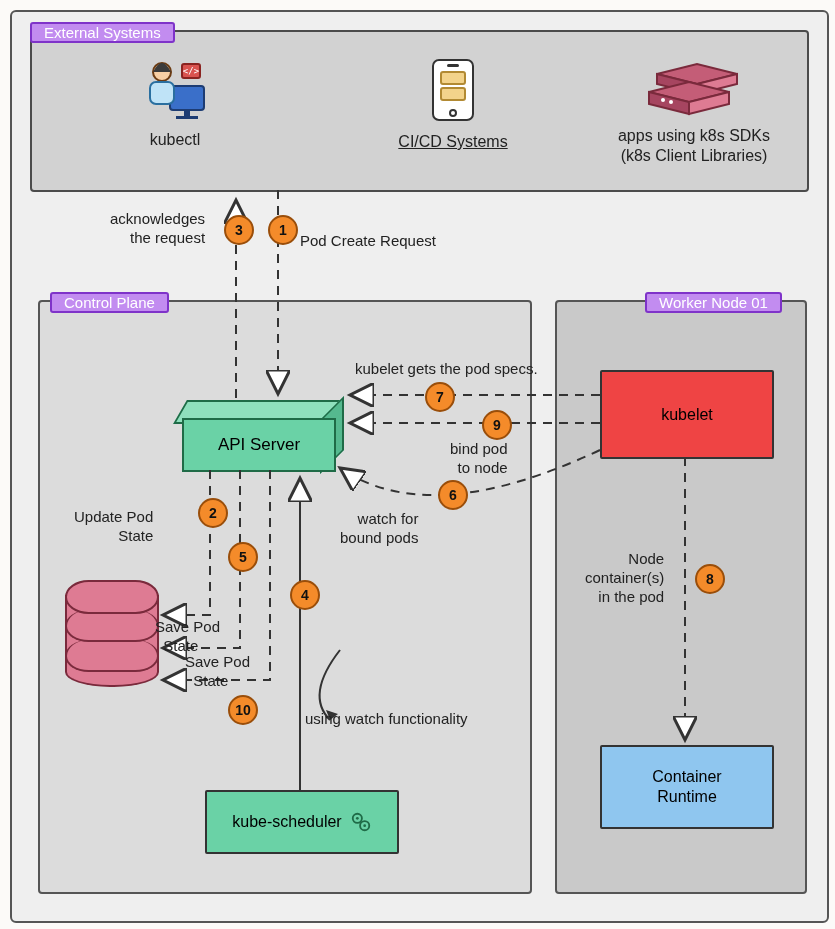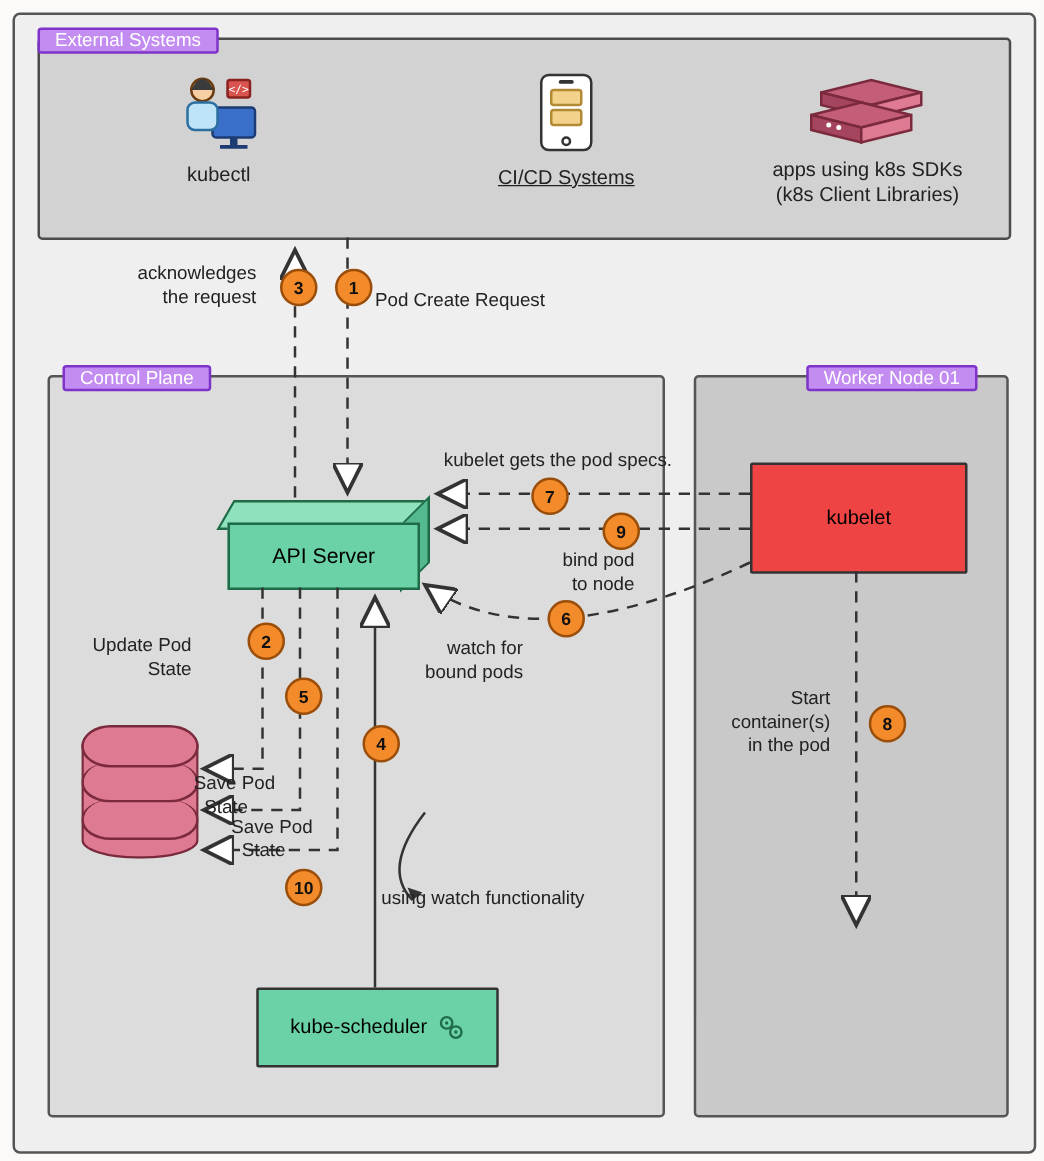--- a/index.html
+++ b/index.html
@@ -225,20 +225,24 @@
     <div class="body"></div>
     <div class="cyl ring1"></div>
     <div class="cyl ring2"></div>
     <div class="cyl ring3"></div>
   </div>
 
   <div class="kubelet-box">
     <span>kubelet</span>
   </div>
 
+  <div class="runtime-box">
+    <span>Container</span>
+    <span>Runtime</span>
+  </div>
 
   <div class="scheduler-box">
     <span>kube-scheduler</span>
     <svg class="gear-icon" viewBox="0 0 24 24">
         <circle cx="8" cy="8" r="5" fill="none" stroke="#1f6b47" stroke-width="2"></circle>
         <circle cx="16" cy="16" r="5" fill="none" stroke="#1f6b47" stroke-width="2"></circle>
         <circle cx="8" cy="8" r="1.5" fill="#1f6b47"></circle>
         <circle cx="16" cy="16" r="1.5" fill="#1f6b47"></circle>
       </svg>
   </div>
@@ -306,18 +310,18 @@
   <div class="lbl" style="left:340px; top:510px;">
     <span>watch for</span><br>
     <span>bound pods</span>
   </div>
   <div class="lbl" style="left:355px; top:360px;">kubelet gets the pod specs.</div>
   <div class="lbl" style="left:450px; top:440px;">
     <span>bind pod</span><br>
     <span>to node</span>
   </div>
   <div class="lbl" style="left:585px; top:550px;">
-    <span>Start</span><br>
+    <span>Node</span><br>
     <span>container(s)</span><br>
     <span>in the pod</span>
   </div>
 
 </div>
 
 </body></html>

